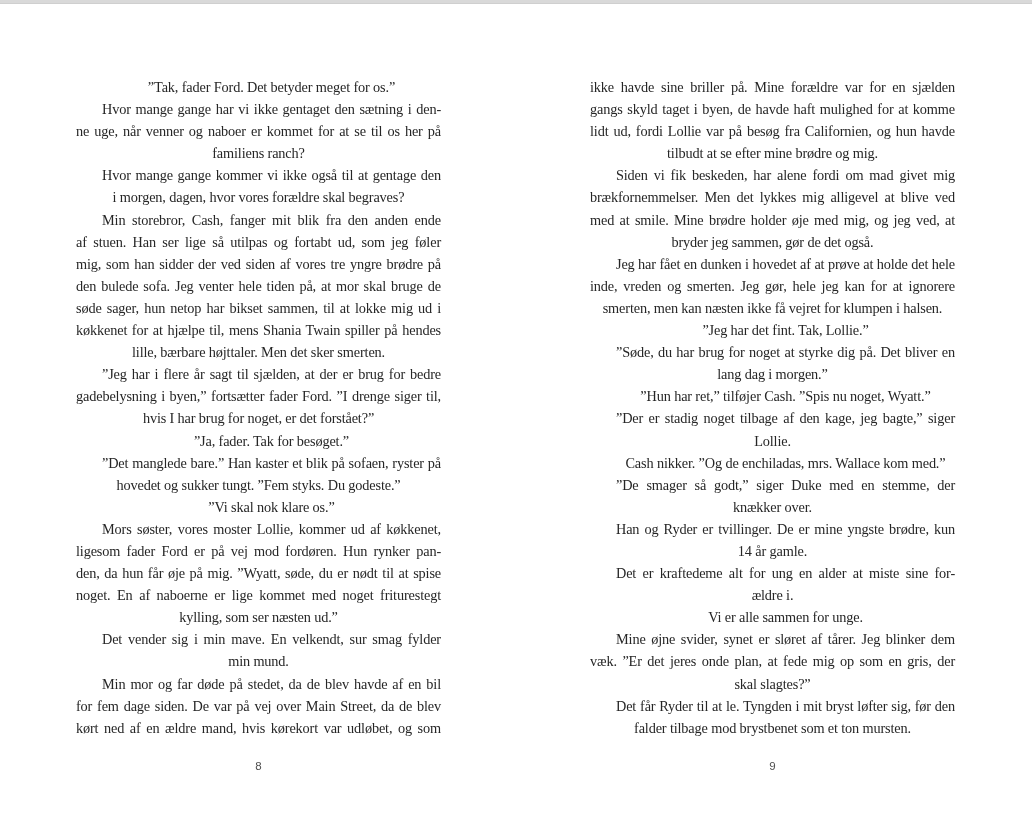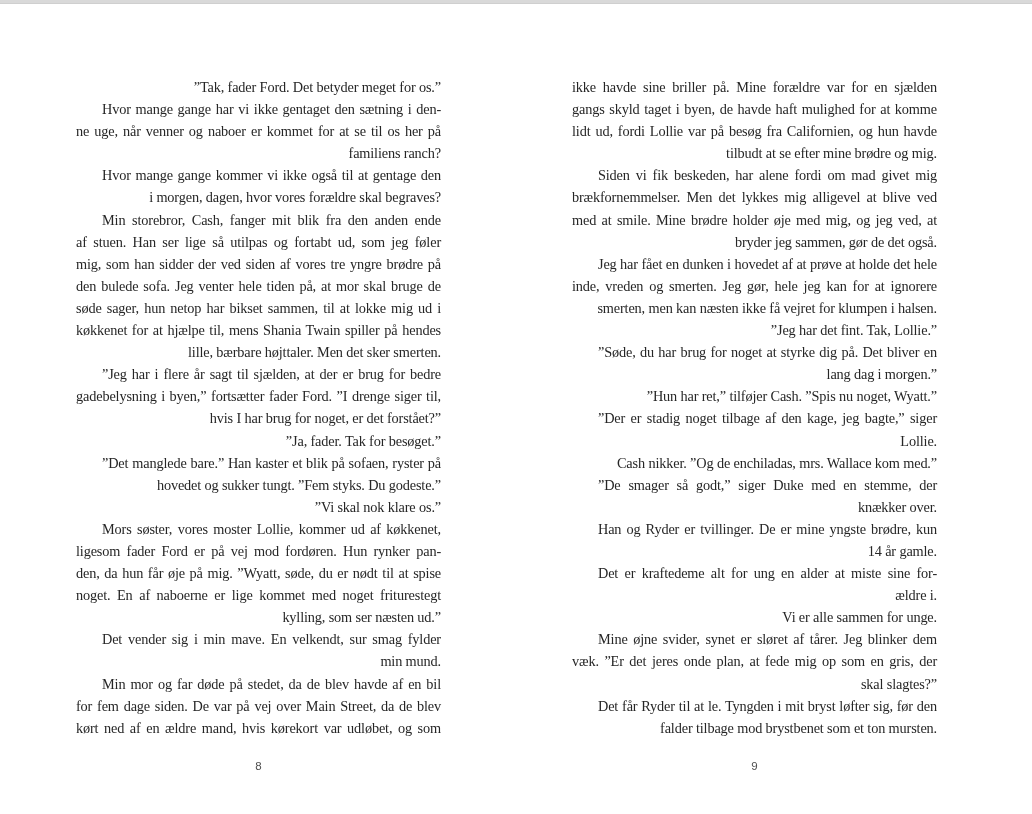--- a/index.html
+++ b/index.html
@@ -13,29 +13,29 @@
     position: absolute; left: 0; top: 0;
     width: 1032px; height: 4px;
     background: #d9d9d9;
     border-bottom: 1px solid #cfcfcf;
   }
   .page {
     position: absolute; top: 76px;
     width: 365px; height: 730px;
   }
   .page.left  { left: 76px; }
-  .page.right { left: 572px; }
+  .page.right { left: 590px; }
   .col {
     width: 365px;
     color: #262626;
     font-size: 14.3px;
     line-height: 22.1px;
     letter-spacing: -0.15px;
   }
-  .line { height: 22.1px; white-space: normal; text-align: right; }
+  .line { height: 22.1px; white-space: normal; text-align: center; }
   .line.just { text-align: justify; text-align-last: justify; }
   .line.ind  { text-indent: 26px; }
   .pnum {
     position: absolute; top: 684px; left: 0;
     width: 100%;
     text-align: center;
     font-family: "Liberation Sans", "DejaVu Sans", sans-serif;
     font-size: 11.5px;
     color: #4f4f4f;
     letter-spacing: 0.2px;

